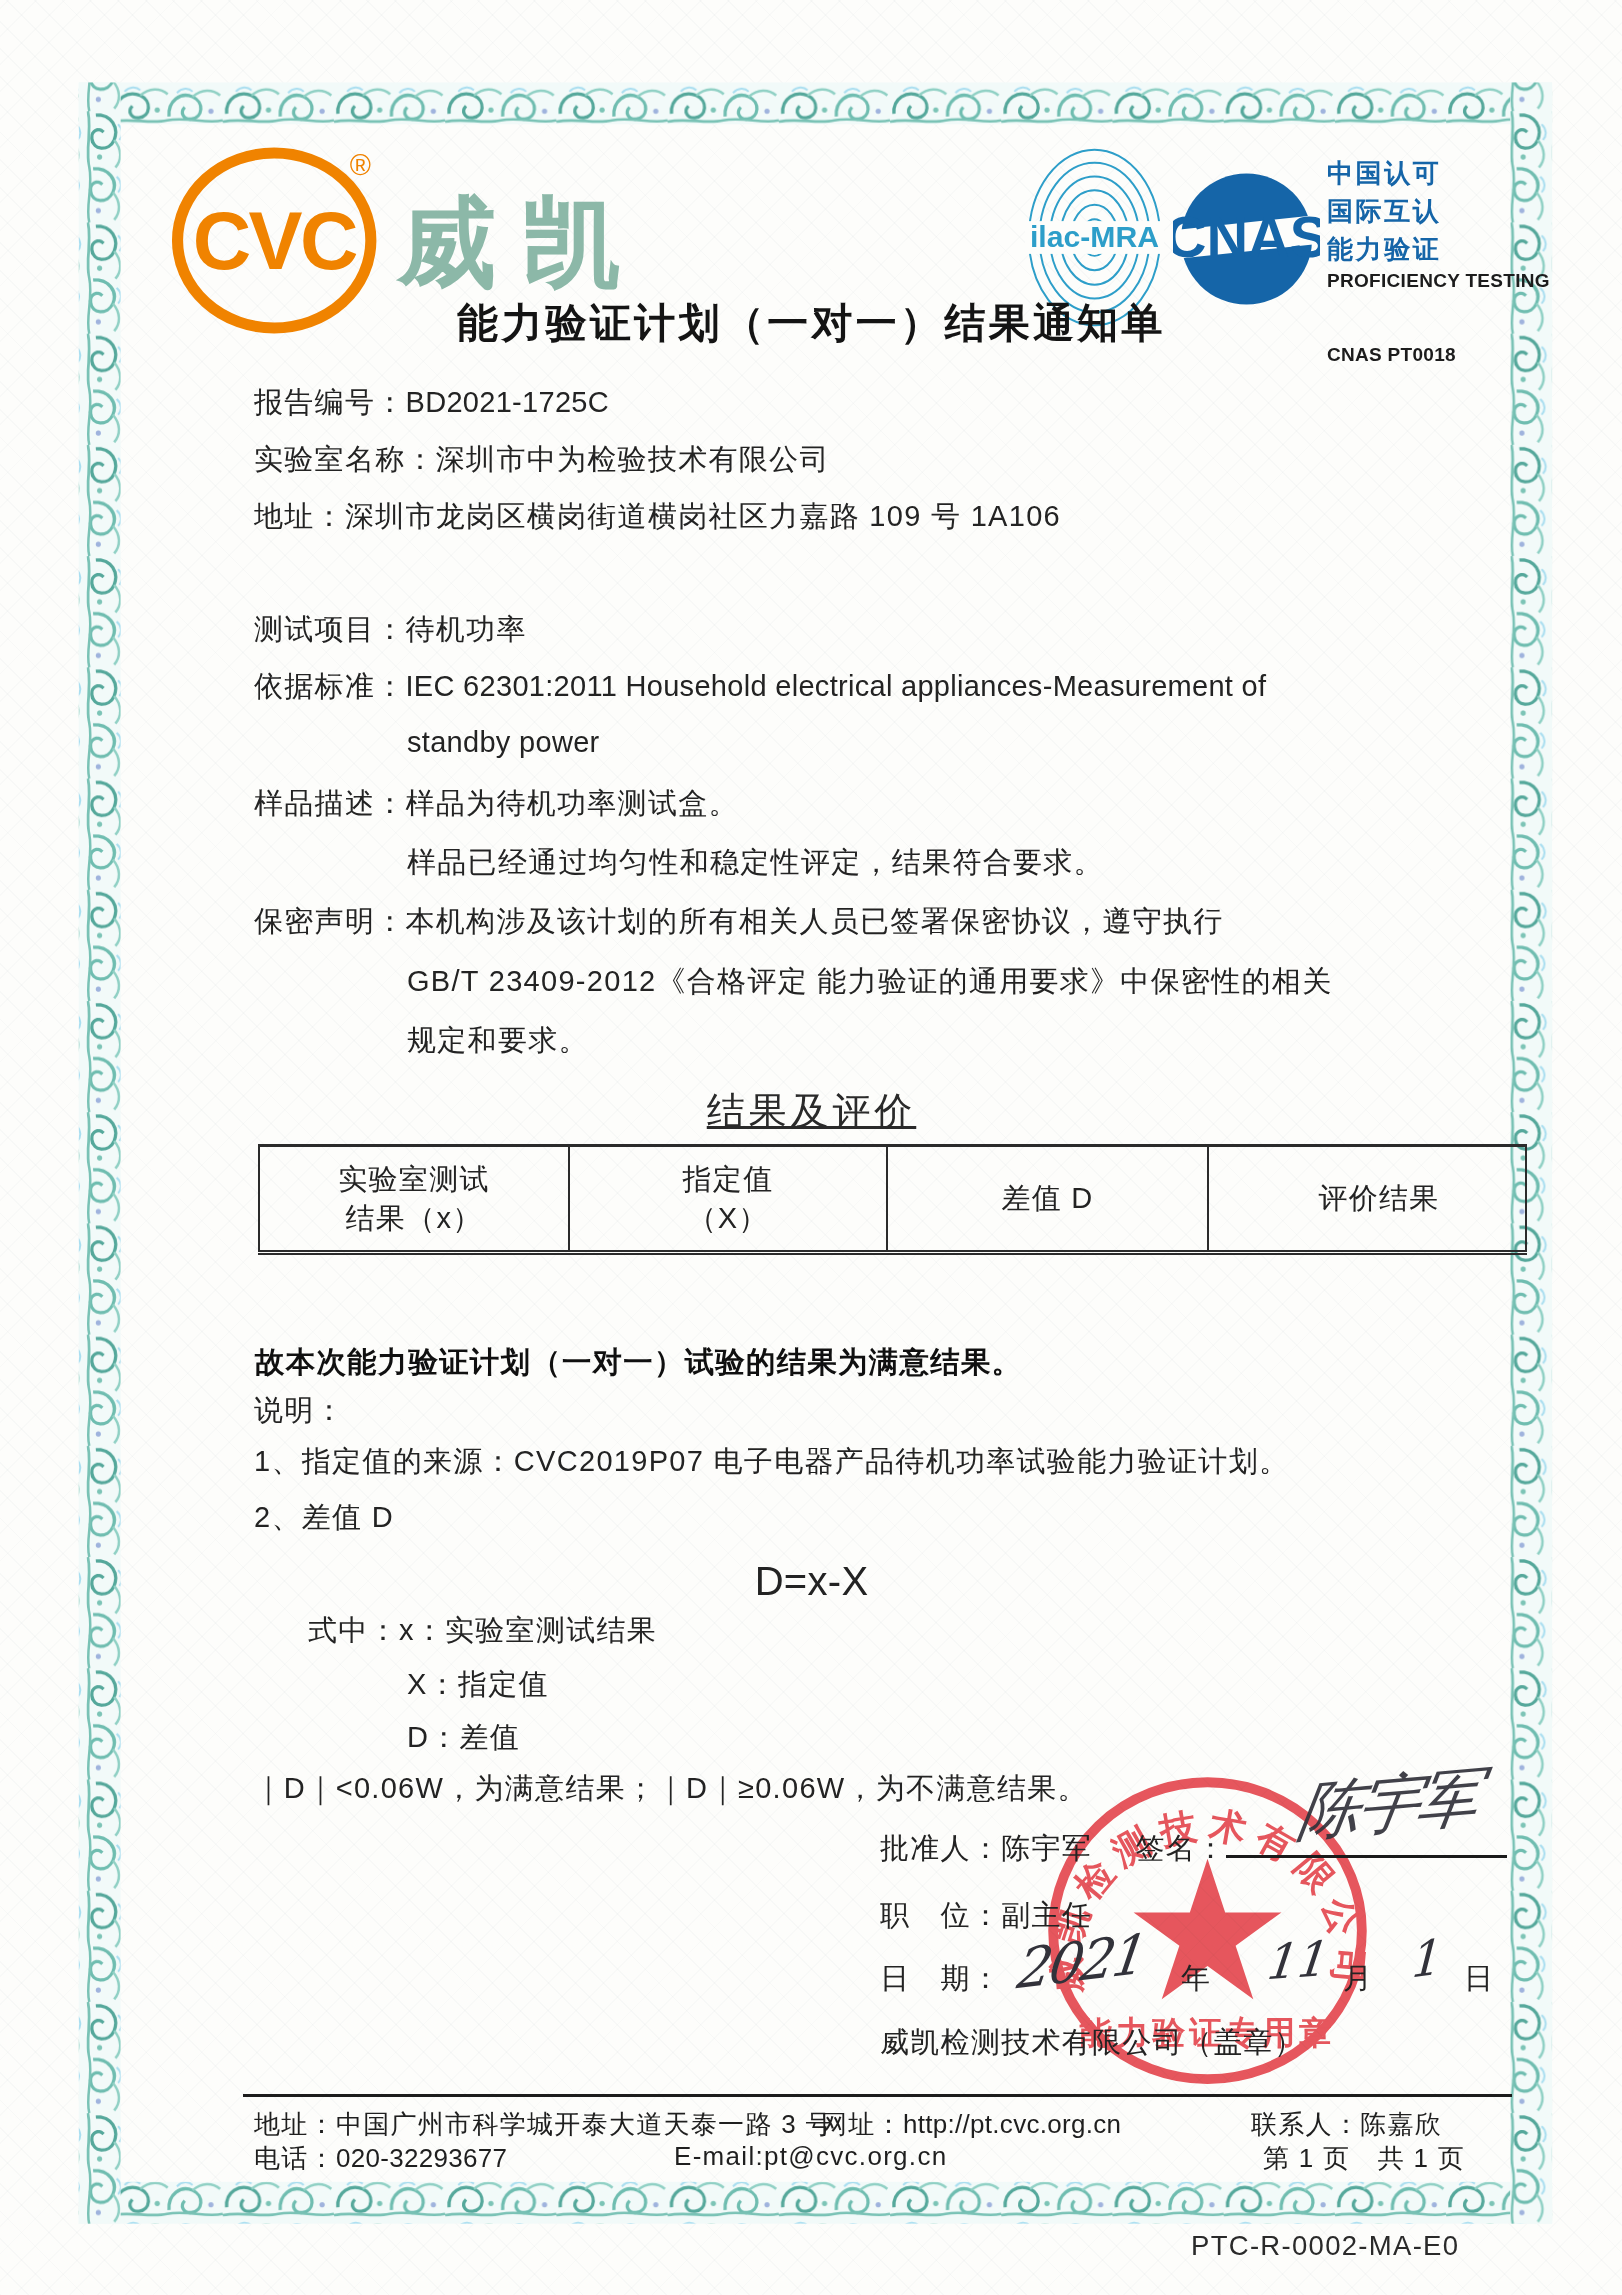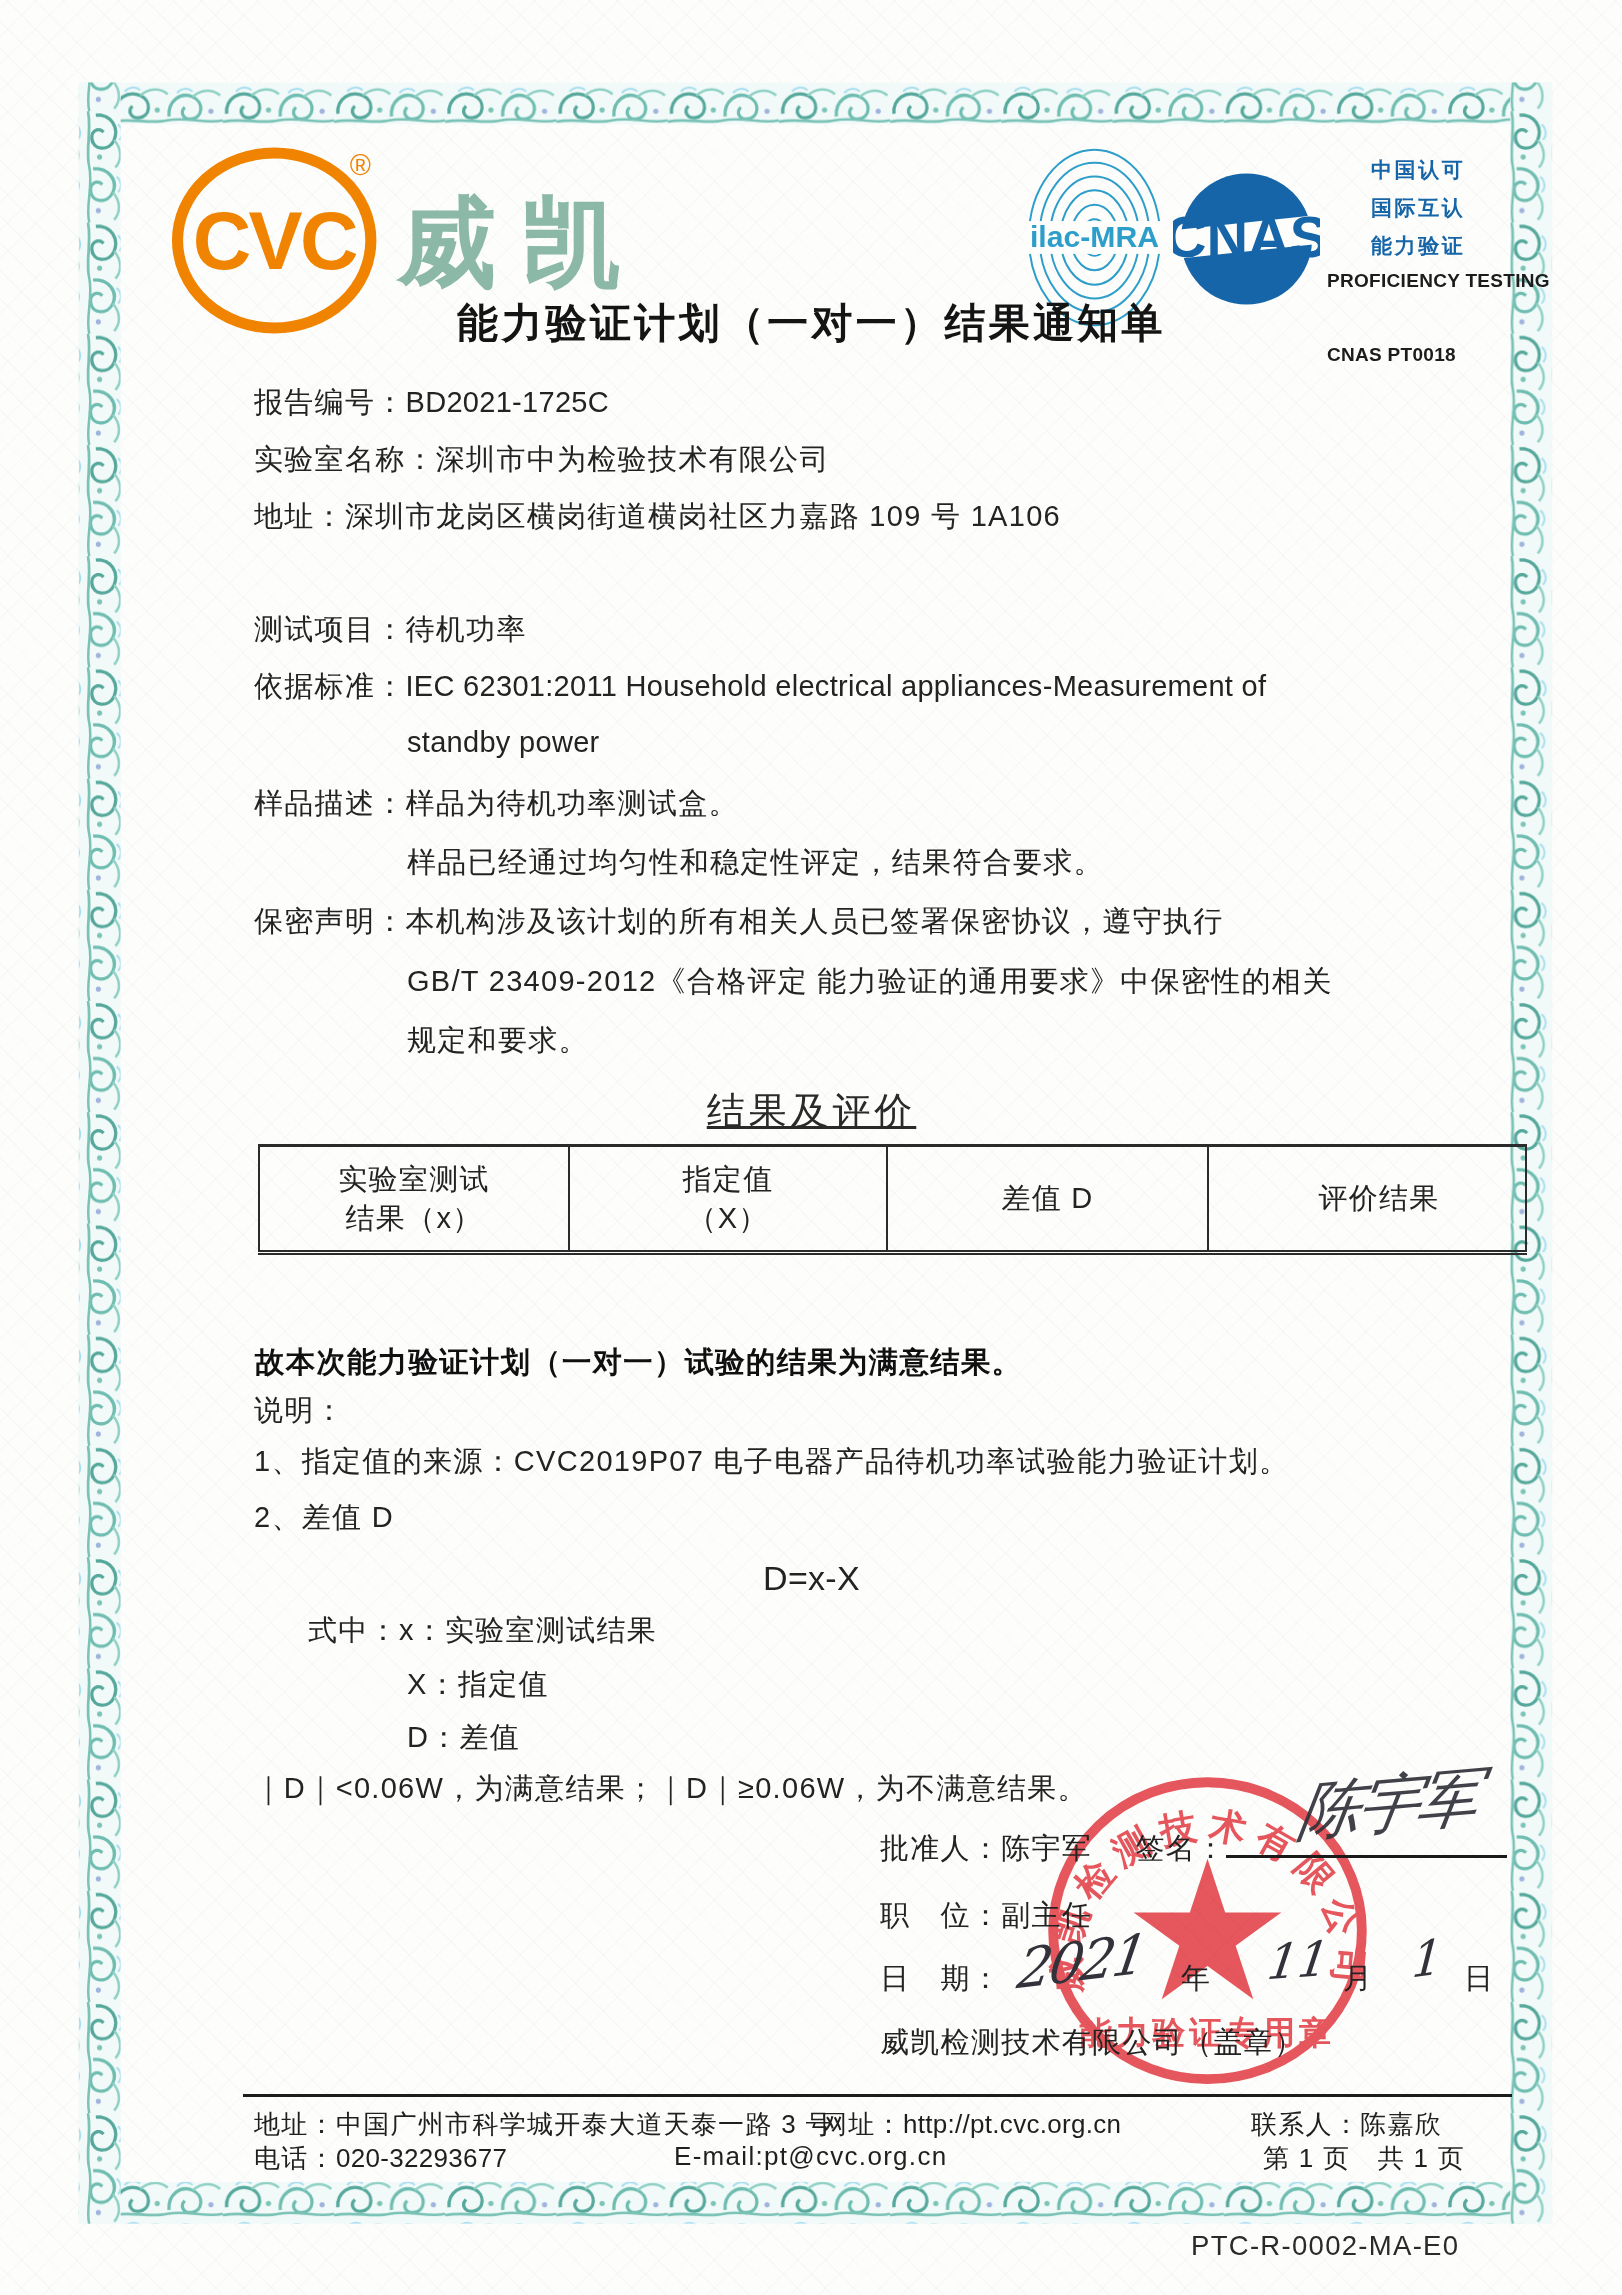--- a/index.html
+++ b/index.html
@@ -18,21 +18,21 @@
   }
   .abs{position:absolute;white-space:nowrap;}
   .body-text{font-size:29px;color:#232323;letter-spacing:1.3px;}
   .latin{letter-spacing:0.3px;}
   .title{
     font-size:41px;font-weight:bold;color:#141414;letter-spacing:3.3px;
     width:100%;text-align:center;
   }
   .h2{font-size:38px;color:#2a2a2a;letter-spacing:3.9px;width:100%;text-align:center;text-decoration:underline;}
   .bold-line{font-size:29.4px;font-weight:bold;color:#101010;letter-spacing:1.3px;}
-  .accred-cn{font-size:21px;font-weight:bold;color:#1565a8;letter-spacing:2.6px;margin-left:44px;}
+  .accred-cn{font-size:26px;font-weight:bold;color:#1565a8;letter-spacing:2.6px;}
   .accred-en{font-size:19px;font-weight:bold;color:#1c1c1c;letter-spacing:0.3px;}
   .brand-cn{font-size:99px;font-weight:bold;color:#8cb8a8;letter-spacing:26px;}
   .results-table{
     border-collapse:collapse;table-layout:fixed;
     width:1235px;
   }
   .results-table td{
     border-left:2px solid #2b2b2b;border-right:2px solid #2b2b2b;
     text-align:center;vertical-align:middle;
     font-size:29px;color:#232323;letter-spacing:1.3px;padding:0;
@@ -174,21 +174,21 @@
       <td style="width:292px;padding-left:24px;">评价结果</td>
     </tr>
   </tbody>
     </table>
 
   <div class="abs bold-line" style="left:255px;top:1343px;">故本次能力验证计划（一对一）试验的结果为满意结果。</div>
 
   <div class="abs body-text" style="left:254px;top:1391px;">说明：</div>
   <div class="abs body-text" style="left:254px;top:1442px;">1、指定值的来源：CVC2019P07 电子电器产品待机功率试验能力验证计划。</div>
   <div class="abs body-text" style="left:254px;top:1498px;">2、差值 D</div>
-  <div class="abs body-text latin" style="left:0;top:1559px;width:100%;text-align:center;font-size:34px;">D=x-X</div>
+  <div class="abs body-text latin" style="left:0;top:1559px;width:100%;text-align:center;font-size:40px;">D=x-X</div>
 
   <div class="abs body-text" style="left:308px;top:1611px;">
     <span>式中：</span><span>x：实验室测试结果</span>
   </div>
   <div class="abs body-text" style="left:407px;top:1665px;">X：指定值</div>
   <div class="abs body-text" style="left:407px;top:1718px;">D：差值</div>
 
   <div class="abs body-text" style="left:254px;top:1769px;">｜D｜&lt;0.06W，为满意结果；｜D｜≥0.06W，为不满意结果。</div>
 
   <svg class="abs stamp-wrap" style="left:1044px;top:1775px;" width="327" height="314" viewBox="0 0 500 480">

